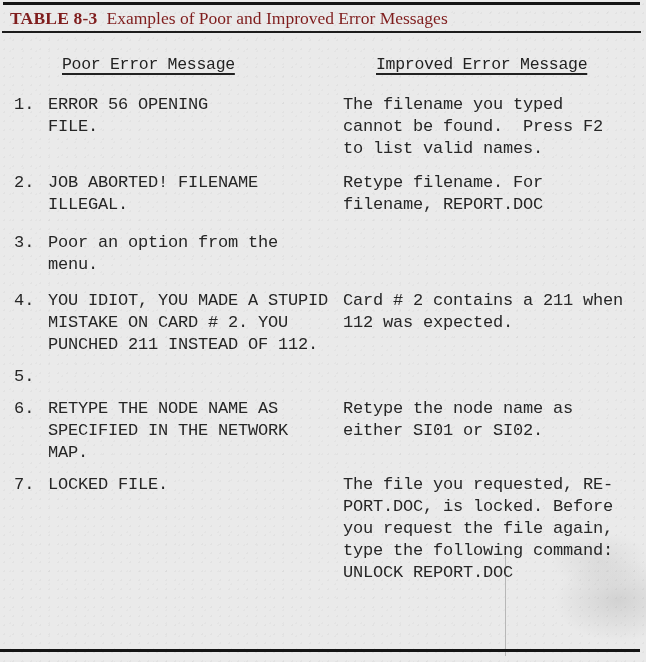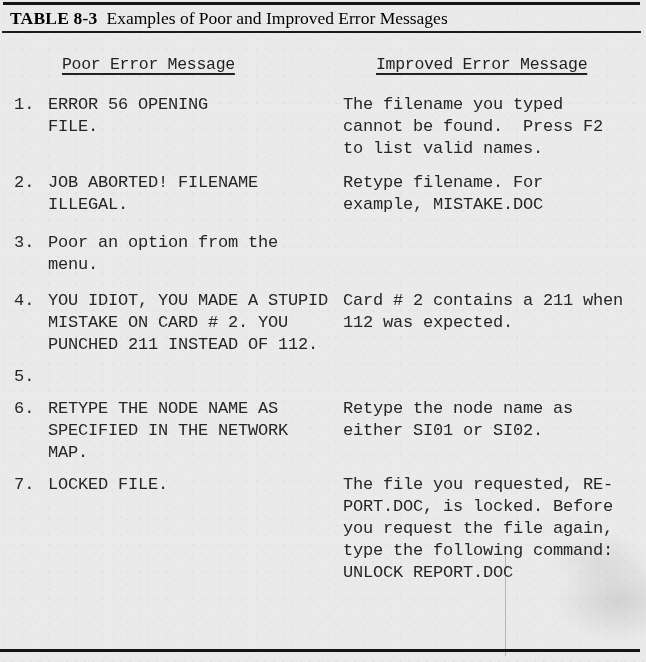--- a/index.html
+++ b/index.html
@@ -36,21 +36,21 @@
   
   .scan-line {
     position: absolute; left: 505px; top: 556px; width: 1px; height: 100px;
     background: rgba(90,90,90,0.35);
   }
 
   .caption {
     position: absolute; left: 10px; top: 7px; right: 10px;
     font-family: "Liberation Serif", serif;
     font-size: 17.5px; line-height: 22px;
-    color: #000000;
+    color: #7f1d1d;
     white-space: nowrap;
   }
   .caption .label { font-weight: bold; letter-spacing: 0.2px; }
   .caption .title { margin-left: 9px; }
 
   .col-headers {
     position: absolute; top: 54px; left: 0; right: 0; height: 22px;
     font-size: 16.5px; line-height: 22px;
   }
   .col-headers .hdr {
@@ -105,21 +105,21 @@
     <div class="cell-improved">The filename you typed
 cannot be found.  Press F2
 to list valid names.</div>
   </div>
 
   <div class="row g16">
     <div class="cell-num">2.</div>
     <div class="cell-poor">JOB ABORTED! FILENAME
 ILLEGAL.</div>
     <div class="cell-improved">Retype filename. For
-example, MISTAKE.DOC</div>
+filename, REPORT.DOC</div>
   </div>
 
   <div class="row g14">
     <div class="cell-num">3.</div>
     <div class="cell-improved">Poor an option from the
 menu.</div>
   </div>
 
   <div class="row g10">
     <div class="cell-num">4.</div>

